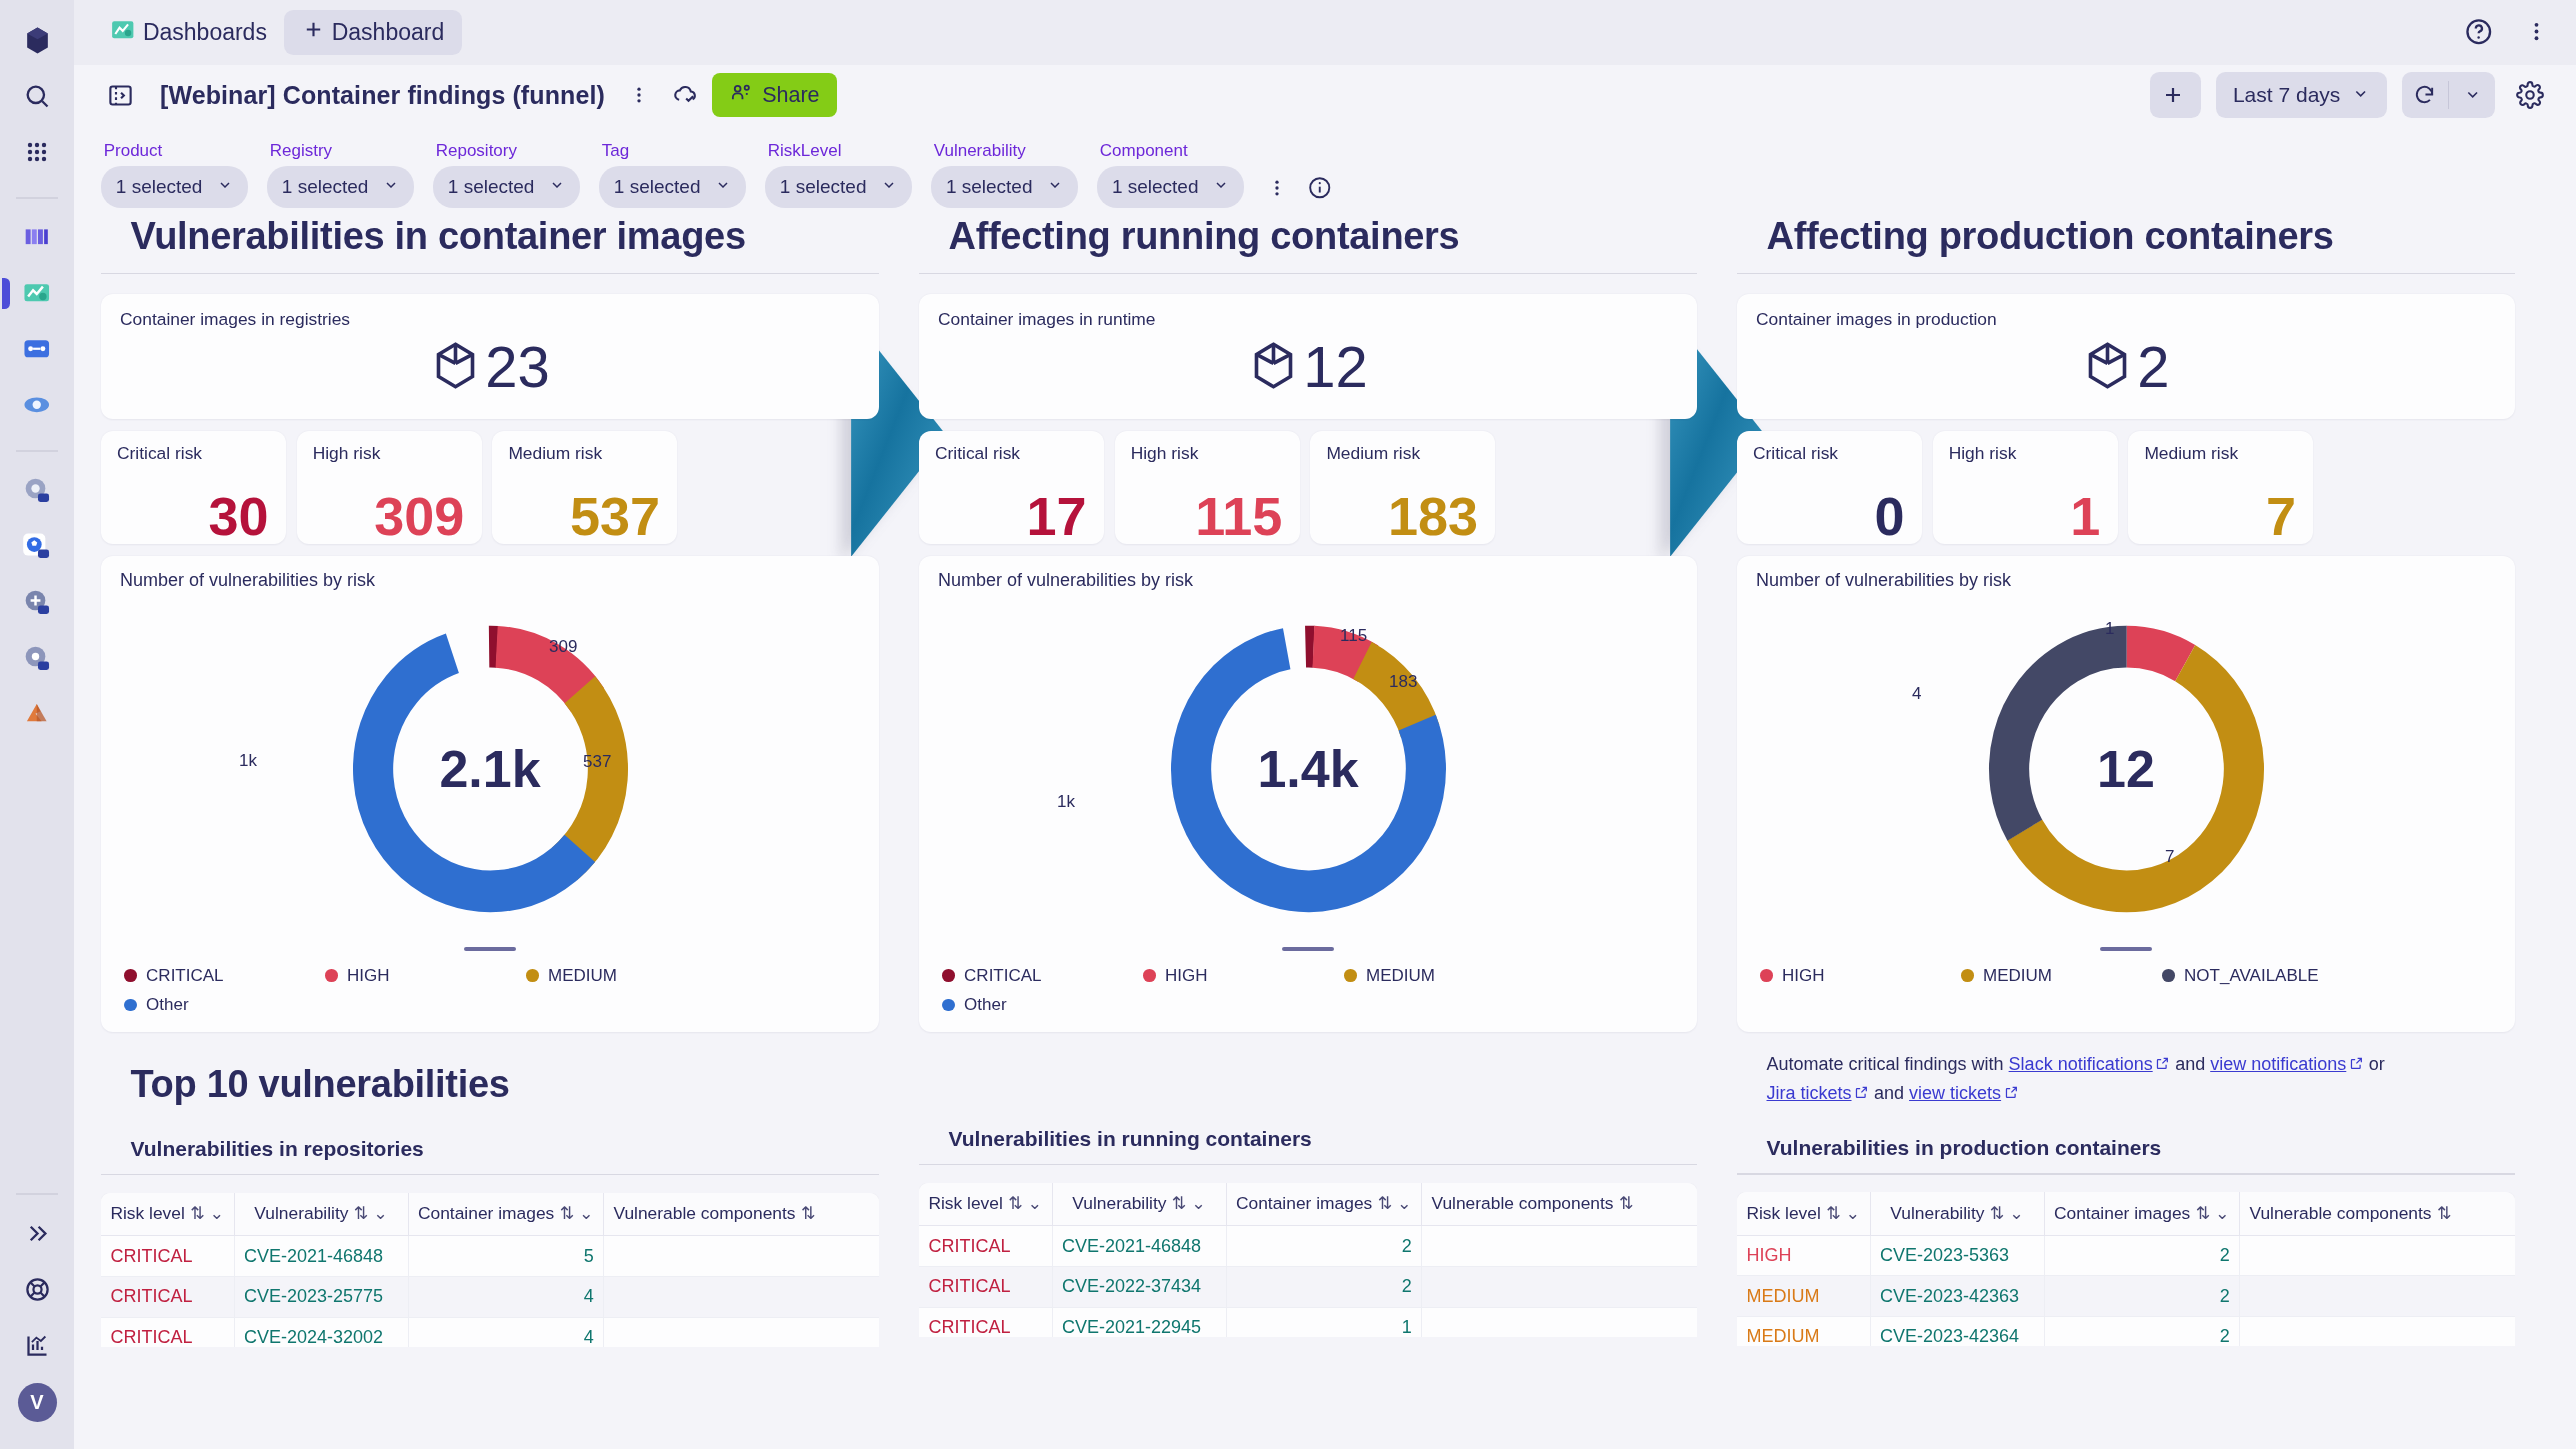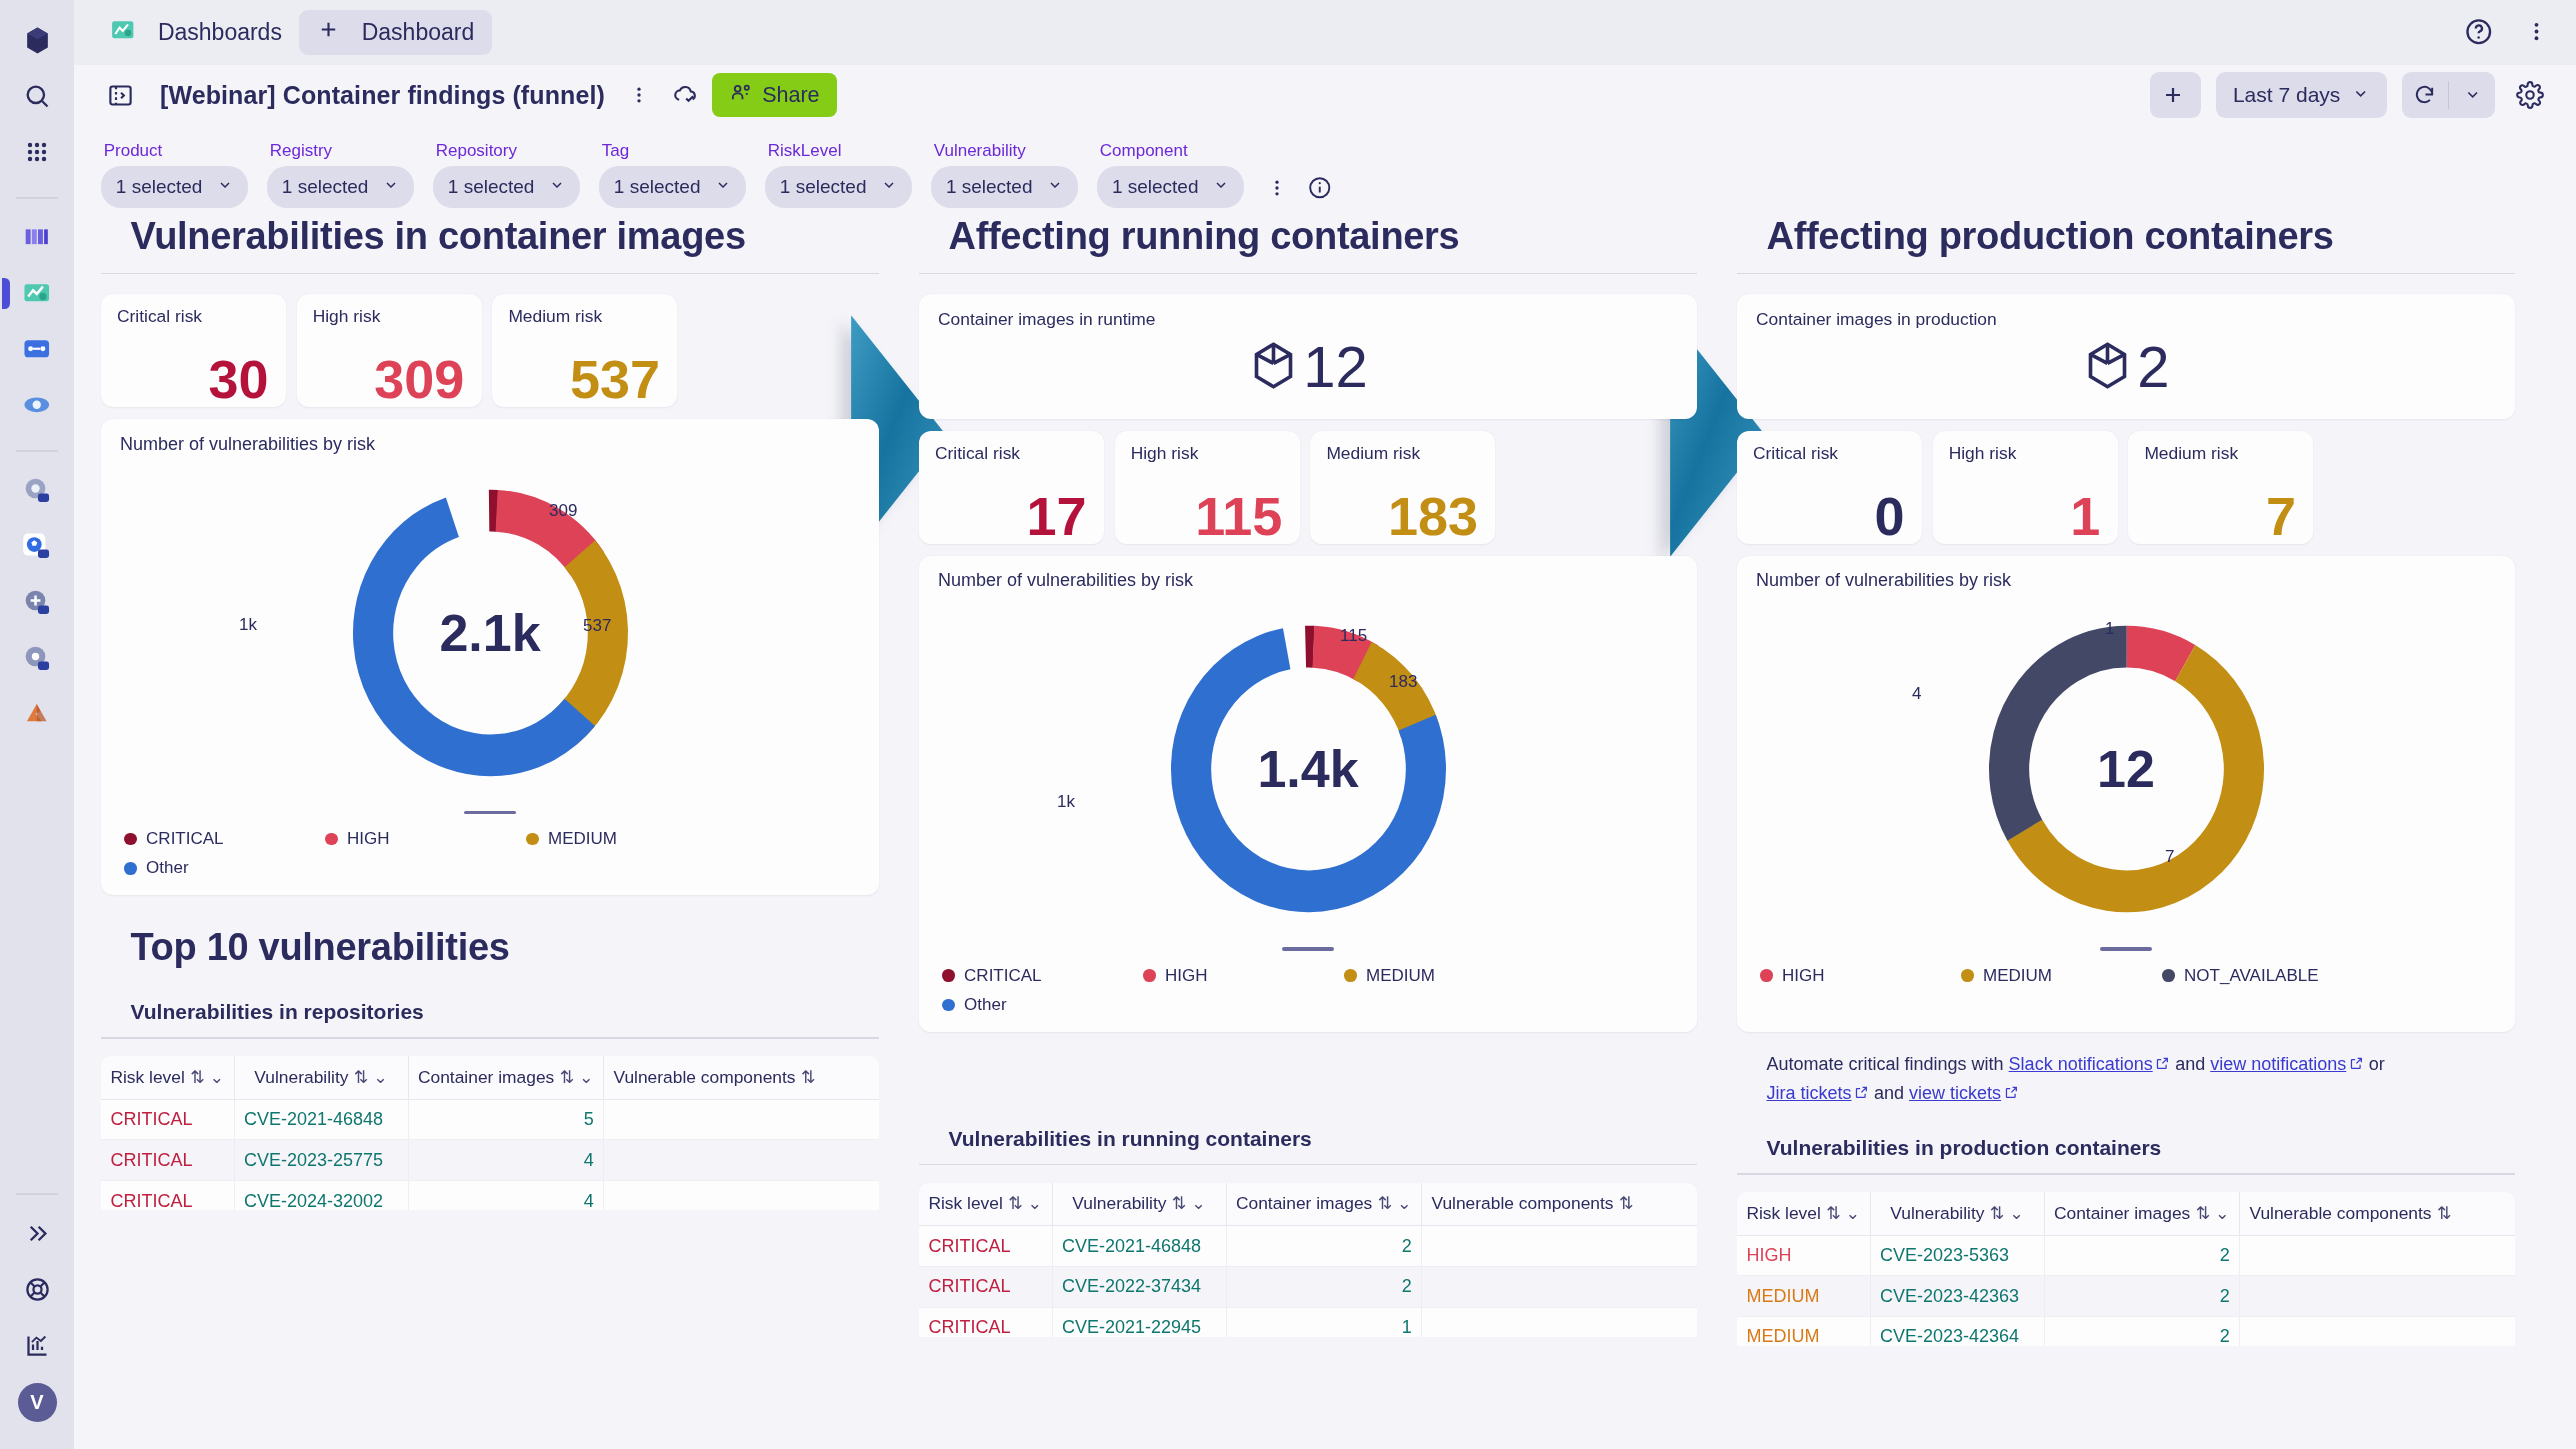--- a/index.html
+++ b/index.html
@@ -38,21 +38,21 @@
   }
 
   
   #topbar {
     position: absolute; left: 74px; top: 0; width: 2502px; height: 65px;
     background: #ececf3;
     display: flex; align-items: center; padding: 0 19px;
     z-index: 30;
   }
   .tb-item {
-    display: flex; align-items: center; gap: 22px;
+    display: flex; align-items: center; gap: 7px;
     padding: 8px 17.4px; border-radius: 9.4px; cursor: pointer;
     font-size: 23px; color: #2b2b5e; text-align: right;
   }
   .tb-item.selected { background: #dcdcea; }
   .tb-right { margin-left: auto; display: flex; align-items: center; gap: 31px; padding-right: 9.4px; }
 
   
   #dashhead {
     position: absolute; left: 74px; top: 65px; width: 2502px; height: 60px;
     display: flex; align-items: center; padding: 0 27px;
@@ -547,20 +547,32 @@
     </svg>
 
     <svg class="arrow" style="left:1560px;" viewBox="0 0 100 220">
       <polygon points="8,4 92,110 8,216" fill="url(#ag1)"></polygon>
     </svg>
 
     <div class="col">
       <div class="col-title">Vulnerabilities in container images</div>
       <div class="col-rule"></div>
 
+      <div class="card">
+        <div class="card-label">Container images in registries</div>
+        <div class="big-stat">
+          <span>
+            <svg width="51" height="51" viewBox="0 0 24 24" fill="none" stroke="#2b2b5e" stroke-width="1.7">
+                <path d="M12 2 20 6.8v10.4L12 22 4 17.2V6.8z"></path>
+                <path d="M12 2v9M12 11l8-4.2M12 11 4 6.8"></path>
+              </svg>
+          </span>
+          <span class="num">23</span>
+        </div>
+      </div>
 
       <div class="risk-row">
         <div class="risk-card">
           <div class="lbl">Critical risk</div>
           <div class="val v-critical">30</div>
         </div>
         <div class="risk-card">
           <div class="lbl">High risk</div>
           <div class="val v-high">309</div>
         </div>

